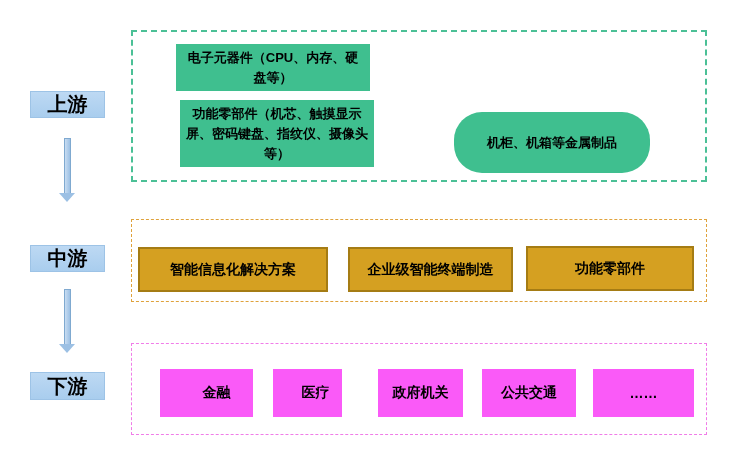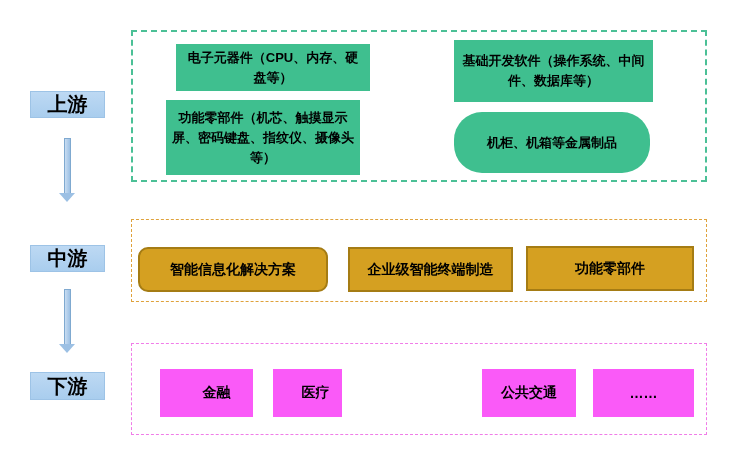--- a/index.html
+++ b/index.html
@@ -85,38 +85,38 @@
     <div class="shaft"></div>
     <div class="head"></div>
   </div>
 
   <div class="stage-label" style="left:30px;top:372px;height:28px;">下游</div>
 
   <div class="region region-up" style="left:131px;top:30px;width:576px;height:152px;"></div>
 
   <div class="node node-up" style="left:176px;top:44px;width:194px;height:47px;">电子元器件（CPU、内存、硬盘等）</div>
 
-  <div class="node node-up" style="left:454px;top:40px;width:199px;height:62px;">基础开发软件（操作系统、中间件、数据库等）</div>
 
-  <div class="node node-up" style="left:166px;top:100px;width:194px;height:75px;">功能零部件（机芯、触摸显示屏、密码键盘、指纹仪、摄像头等）</div>
+  <div class="node node-up" style="left:180px;top:100px;width:194px;height:67px;">功能零部件（机芯、触摸显示屏、密码键盘、指纹仪、摄像头等）</div>
 
   <div class="node node-up" style="left:454px;top:112px;width:196px;height:61px;border-radius:28px;">机柜、机箱等金属制品</div>
 
   <div class="region region-mid" style="left:131px;top:219px;width:576px;height:83px;"></div>
 
-  <div class="node node-mid" style="left:138px;top:247px;width:190px;height:45px;border-radius:10px;">智能信息化解决方案</div>
+  <div class="node node-mid" style="left:138px;top:247px;width:190px;height:45px;">智能信息化解决方案</div>
 
   <div class="node node-mid" style="left:348px;top:247px;width:165px;height:45px;">企业级智能终端制造</div>
 
   <div class="node node-mid" style="left:526px;top:246px;width:168px;height:45px;">功能零部件</div>
 
   <div class="region region-down" style="left:131px;top:343px;width:576px;height:92px;"></div>
 
   <div class="node node-down" style="left:160px;top:369px;width:93px;height:48px;padding-left:20px;">金融</div>
 
   <div class="node node-down" style="left:273px;top:369px;width:69px;height:48px;padding-left:16px;">医疗</div>
 
+  <div class="node node-down" style="left:378px;top:369px;width:85px;height:48px;">政府机关</div>
 
   <div class="node node-down" style="left:482px;top:369px;width:94px;height:48px;">公共交通</div>
 
   <div class="node node-down" style="left:593px;top:369px;width:101px;height:48px;">……</div>
 
 </div>
 
 </body></html>

